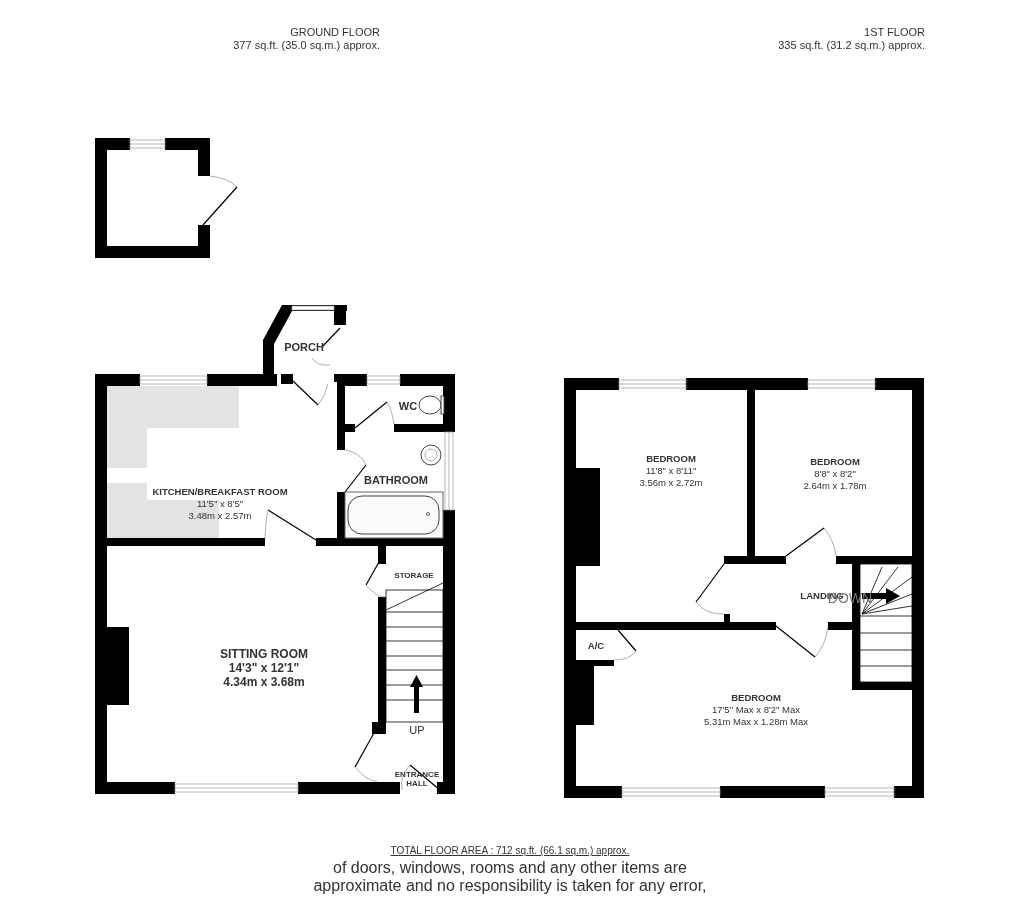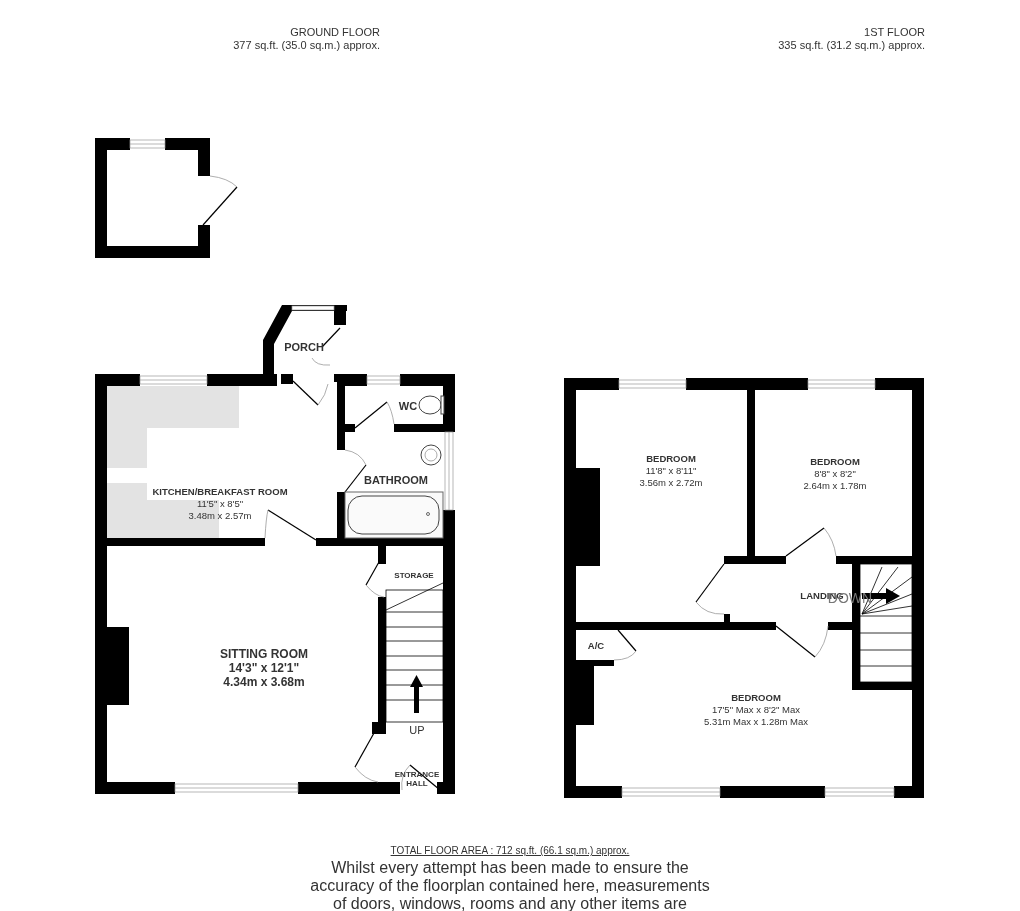--- a/index.html
+++ b/index.html
@@ -240,16 +240,15 @@
     <span>A/C</span>
   </div>
 <div class="lbl m" style="left:756px;top:692px;">
   <span>BEDROOM</span>
   <span style="font-weight:normal">17'5" Max x 8'2" Max</span>
   <span style="font-weight:normal">5.31m Max x 1.28m Max</span>
 </div>
 
 <div class="foot total" style="top:845px;font-size:10px;text-decoration:underline;">TOTAL FLOOR AREA : 712 sq.ft. (66.1 sq.m.) approx.</div>
 <div class="foot disc" style="top:859px;">
-  <div>Whilst every attempt has been made to ensure the accuracy of the floorplan contained here, measurements</div>
   <div>of doors, windows, rooms and any other items are approximate and no responsibility is taken for any error,</div>
 
 </div>
 
 </body></html>

